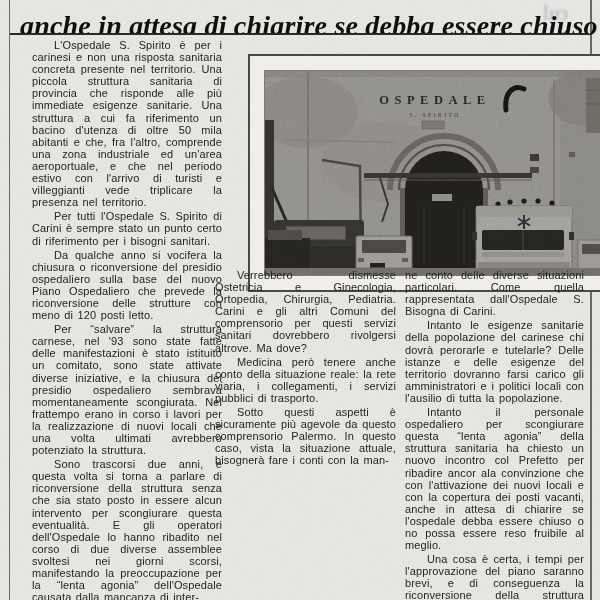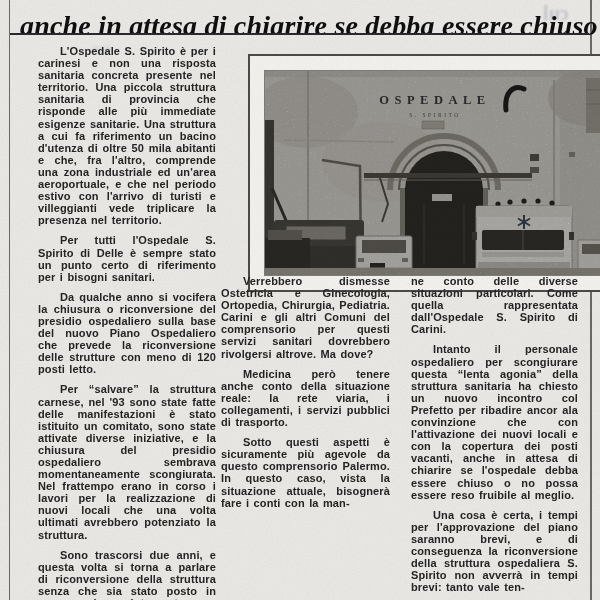--- a/index.html
+++ b/index.html
@@ -17,21 +17,21 @@
     text-align:center;white-space:nowrap;
     font-family:"Liberation Serif","DejaVu Serif",serif;
     font-style:italic;font-weight:700;font-size:28px;line-height:30px;
     color:#101010;letter-spacing:0.2px;
   }
   .headline-rule{position:absolute;top:33px;left:10px;width:579px;height:2px;background:#2c2c2c;}
   .col{
     position:absolute;text-align:justify;
     font-size:11px;line-height:12.1px;letter-spacing:0.12px;word-spacing:1.2px;
   }
-  .col p{margin:8px;text-indent:22px;font-weight:bold;}
+  .col p{margin:2px;text-indent:22px;}
   .col p.cont{text-indent:0;}
   .col1{left:30px;top:37px;width:194px;height:566px;overflow:hidden;}
   .col2{left:213px;top:267px;width:185px;height:336px;overflow:hidden;}
   .col3{left:403px;top:267px;width:183px;height:336px;overflow:hidden;}
   .photo{
     position:absolute;left:236px;top:42px;margin:12px;
     width:342px;height:206px;padding:14px;
     border:2px solid #504e4b;background:#fbfaf7;
     box-sizing:content-box;
   }
@@ -54,21 +54,21 @@
   <div class="vrule right"></div>
 
   <span class="ghost right">cul</span>
   <span class="ghost left">ere</span>
 
   <h1 class="headline">anche in attesa di chiarire se debba essere chiuso o no</h1>
   <div class="headline-rule"></div>
 
   <div class="col col1">
     <p>L'Ospedale S. Spirito è per i carinesi e non una risposta sanitaria concreta presente nel territorio. Una piccola struttura sanitaria di provincia che risponde alle più immediate esigenze sanitarie. Una struttura a cui fa riferimento un bacino d'utenza di oltre 50 mila abitanti e che, fra l'altro, comprende una zona industriale ed un'area aeroportuale, e che nel periodo estivo con l'arrivo di turisti e villeggianti vede triplicare la presenza nel territorio.</p>
-    <p>Per tutti l'Ospedale S. Spirito di Delle è sempre stato un punto certo di riferimento per i bisogni sanitari.</p>
+    <p>Per tutti l'Ospedale S. Spirito di Carini è sempre stato un punto certo di riferimento per i bisogni sanitari.</p>
     <p>Da qualche anno si vocifera la chiusura o riconversione del presidio ospedaliero sulla base del nuovo Piano Ospedaliero che prevede la riconversione delle strutture con meno di 120 posti letto.</p>
     <p>Per “salvare” la struttura carnese, nel '93 sono state fatte delle manifestazioni è stato istituito un comitato, sono state attivate diverse iniziative, e la chiusura del presidio ospedaliero sembrava momentaneamente scongiurata. Nel frattempo erano in corso i lavori per la realizzazione di nuovi locali che una volta ultimati avrebbero potenziato la struttura.</p>
     <p>Sono trascorsi due anni, e questa volta si torna a parlare di riconversione della struttura senza che sia stato posto in essere alcun intervento per scongiurare questa eventualità. E gli operatori dell'Ospedale lo hanno ribadito nel corso di due diverse assemblee svoltesi nei giorni scorsi, manifestando la preoccupazione per la “lenta agonia” dell'Ospedale causata dalla mancanza di inter-</p>
   </div>
 
   <figure class="photo">
     <svg viewBox="0 0 342 206" width="342" height="206">
       <defs>
         <filter id="ph-grain" x="0" y="0" width="100%" height="100%">
           <feTurbulence type="fractalNoise" baseFrequency="0.85" numOctaves="2" stitchTiles="stitch" result="n"></feTurbulence>
@@ -174,21 +174,22 @@
     </svg>
   </figure>
 
   <div class="col col2">
     <p>Verrebbero dismesse Ostetricia e Ginecologia, Ortopedia, Chirurgia, Pediatria. Carini e gli altri Comuni del comprensorio per questi servizi sanitari dovrebbero rivolgersi altrove. Ma dove?</p>
     <p>Medicina però tenere anche conto della situazione reale: la rete viaria, i collegamenti, i servizi pubblici di trasporto.</p>
     <p>Sotto questi aspetti è sicuramente più agevole da questo comprensorio Palermo. In questo caso, vista la situazione attuale, bisognerà fare i conti con la man-</p>
   </div>
 
   <div class="col col3">
-    <p class="cont">ne conto delle diverse situazioni particolari. Come quella rappresentata dall'Ospedale S. Spirito di Carini.</p>
+    <p class="cont">ne conto delle diverse situazioni particolari. Come quella rappresentata dall'Ospedale S. Bisogna di Carini.</p>
+    <p>Intanto le esigenze sanitarie della popolazione del carinese chi dovrà perorarle e tutelarle? Delle istanze e delle esigenze del territorio dovranno farsi carico gli amministratori e i politici locali con l'ausilio di tutta la popolazione.</p>
     <p>Intanto il personale ospedaliero per scongiurare questa “lenta agonia” della struttura sanitaria ha chiesto un nuovo incontro col Prefetto per ribadire ancor ala convinzione che con l'attivazione dei nuovi locali e con la copertura dei posti vacanti, anche in attesa di chiarire se l'ospedale debba essere chiuso o no possa essere reso fruibile al meglio.</p>
     <p>Una cosa è certa, i tempi per l'approvazione del piano saranno brevi, e di conseguenza la riconversione della struttura ospedaliera S. Spirito non avverrà in tempi brevi: tanto vale ten-</p>
   </div>
 
   <svg class="grain-overlay" width="600" height="600">
     <defs>
       <filter id="pg-grain" x="0" y="0" width="100%" height="100%">
         <feTurbulence type="fractalNoise" baseFrequency="0.7" numOctaves="2" stitchTiles="stitch" result="n"></feTurbulence>
         <feColorMatrix in="n" type="matrix" values="0 0 0 0 0  0 0 0 0 0  0 0 0 0 0  0.6 0.6 0.6 0 0"></feColorMatrix>
       </filter>

